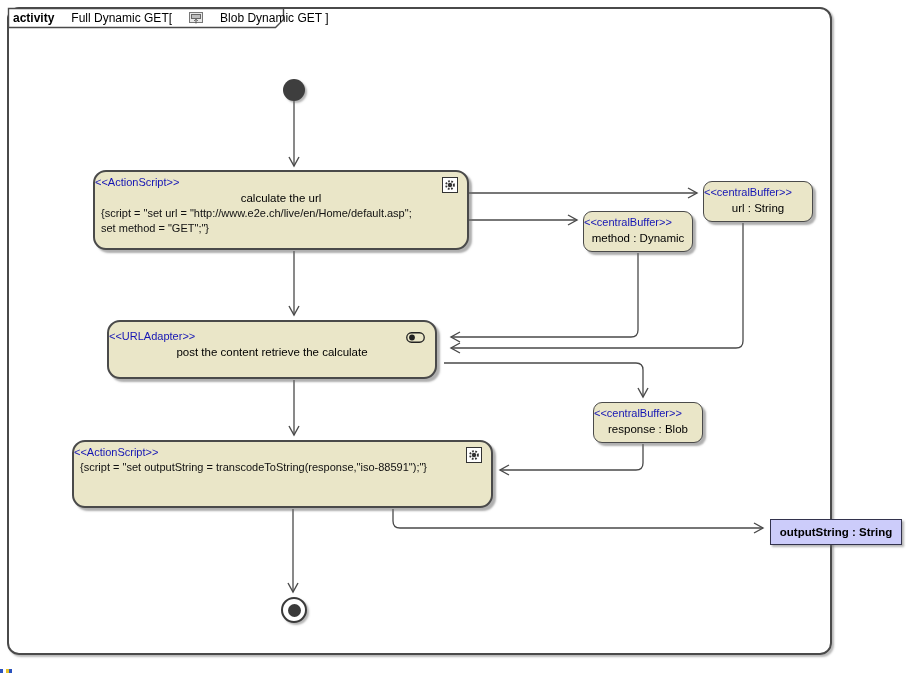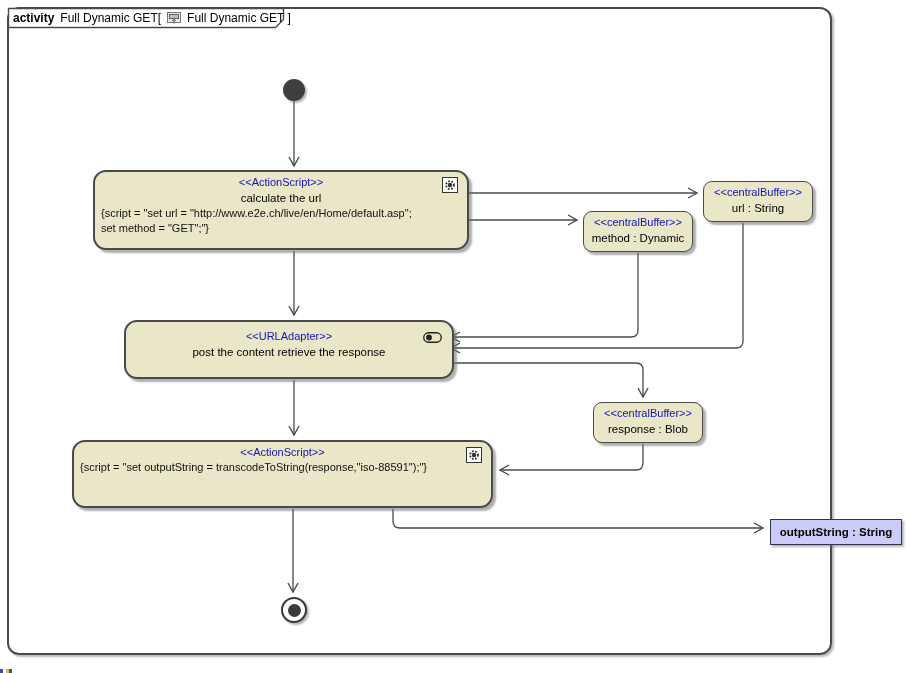--- a/index.html
+++ b/index.html
@@ -13,35 +13,35 @@
   
   .frame {
     position:absolute; left:7px; top:7px; width:825px; height:648px;
     border:2px solid #4a4a4a; border-radius:12px;
     box-shadow:2px 2px 2px rgba(100,100,100,0.45);
     z-index:1; background:transparent;
   }
   .edges { position:absolute; left:0; top:0; width:906px; height:673px; z-index:2; }
   .frame-title {
     position:absolute; left:8px; top:8px; width:276px; height:20px;
-    z-index:3; display:flex; align-items:center; gap:6px;
+    z-index:3; display:flex; align-items:center; gap:17px;
     padding-left:5px; font-size:12px; color:#000; white-space:nowrap;
   }
   .frame-title .kw { font-weight:bold; }
   .mini-icon { display:inline-block; width:14px; height:14px; position:relative; }
   
   .node {
     position:absolute; z-index:4; background:#eae6c8;
     border:2px solid #4a4a4a; color:#000;
     box-shadow:3px 3px 2px rgba(110,110,110,0.55);
   }
   .action { border-radius:13px; }
   .buffer { border-width:1.5px;border-radius:9px; }
   .stereo {
-    display:block; text-align:center; color:#1414b4;
+    display:block; text-align:left; color:#1414b4;
     font-size:11px; line-height:15px; padding-top:3px;
   }
   .nname {
     display:block; text-align:center; font-weight:normal;
     font-size:11.5px; line-height:16px; color:#000;
   }
   .script-line {
     display:block; text-align:left; font-size:11px; line-height:15px;
     padding:0 6px; color:#111; white-space:nowrap;
   }
@@ -68,21 +68,21 @@
     position:absolute; left:770px; top:519px; width:132px; height:26px;
     background:#ccccfa; border:1.5px solid #33334d; z-index:5;
     display:flex; align-items:center; justify-content:center;
     font-weight:bold; font-size:11.5px; color:#000;
     box-shadow:2px 2px 2px rgba(110,110,110,0.5);
   }
   
   #n-calc      { left:93px;  top:170px; width:376px; height:80px; }
   #n-urlbuf    { left:703px; top:181px; width:110px; height:41px; }
   #n-methodbuf { left:583px; top:211px; width:110px; height:41px; }
-  #n-adapter   { left:124px; top:320px; width:330px; height:59px; padding-top:4px; }
+  #n-adapter   { left:107px; top:320px; width:330px; height:59px; padding-top:4px; }
   #n-respbuf   { left:593px; top:402px; width:110px; height:41px; }
   #n-transcode { left:72px;  top:440px; width:421px; height:68px; }
   
   .artifact { position:absolute; left:0; top:669px; height:4px; z-index:6; display:flex; }
   .artifact span { width:3px; height:4px; display:block; }
 </style>
 </head>
 <body>
 
 <svg class="edges" viewBox="0 0 906 673">
@@ -113,21 +113,21 @@
 <div class="frame-title">
   <span class="kw">activity</span>
   <span>Full Dynamic GET[</span>
   <span class="mini-icon">
     <svg width="14" height="14" viewBox="0 0 14 14">
       <rect x="0.5" y="1.5" width="13" height="10" fill="#e8e8e8" stroke="#777"></rect>
       <rect x="2.5" y="3.5" width="9" height="4" fill="#bdbdbd" stroke="#666"></rect>
       <path d="M7,12.5 L7,8.5 M5.2,10 L7,8.2 L8.8,10" stroke="#555" fill="none"></path>
     </svg>
   </span>
-  <span>Full Dynamic GET ]</span>
+  <span>Blob Dynamic GET ]</span>
 </div>
 
 <div class="initial-node"></div>
 
 <div class="node action" id="n-calc">
   <span class="stereo">&lt;&lt;ActionScript&gt;&gt;</span>
   <span class="nname">calculate the url</span>
   <span class="script-line">{script = "set url = "http://www.e2e.ch/live/en/Home/default.asp";</span>
   <span class="script-line">set method = "GET";"}</span>
   <span class="corner-icon gear-box">
@@ -143,21 +143,21 @@
   <span class="nname">url : String</span>
 </div>
 
 <div class="node buffer" id="n-methodbuf">
   <span class="stereo">&lt;&lt;centralBuffer&gt;&gt;</span>
   <span class="nname">method : Dynamic</span>
 </div>
 
 <div class="node action" id="n-adapter">
   <span class="stereo">&lt;&lt;URLAdapter&gt;&gt;</span>
-  <span class="nname">post the content retrieve the response</span>
+  <span class="nname">post the content retrieve the calculate</span>
   <span class="corner-icon" style="top:7px; right:10px;">
     <svg width="19" height="11" viewBox="0 0 19 11">
       <rect x="0.75" y="0.75" width="17.5" height="9.5" rx="4.75" fill="#eae6c8" stroke="#222" stroke-width="1.3"></rect>
       <circle cx="6" cy="5.5" r="2.9" fill="#222"></circle>
     </svg>
   </span>
 </div>
 
 <div class="node buffer" id="n-respbuf">
   <span class="stereo">&lt;&lt;centralBuffer&gt;&gt;</span>

